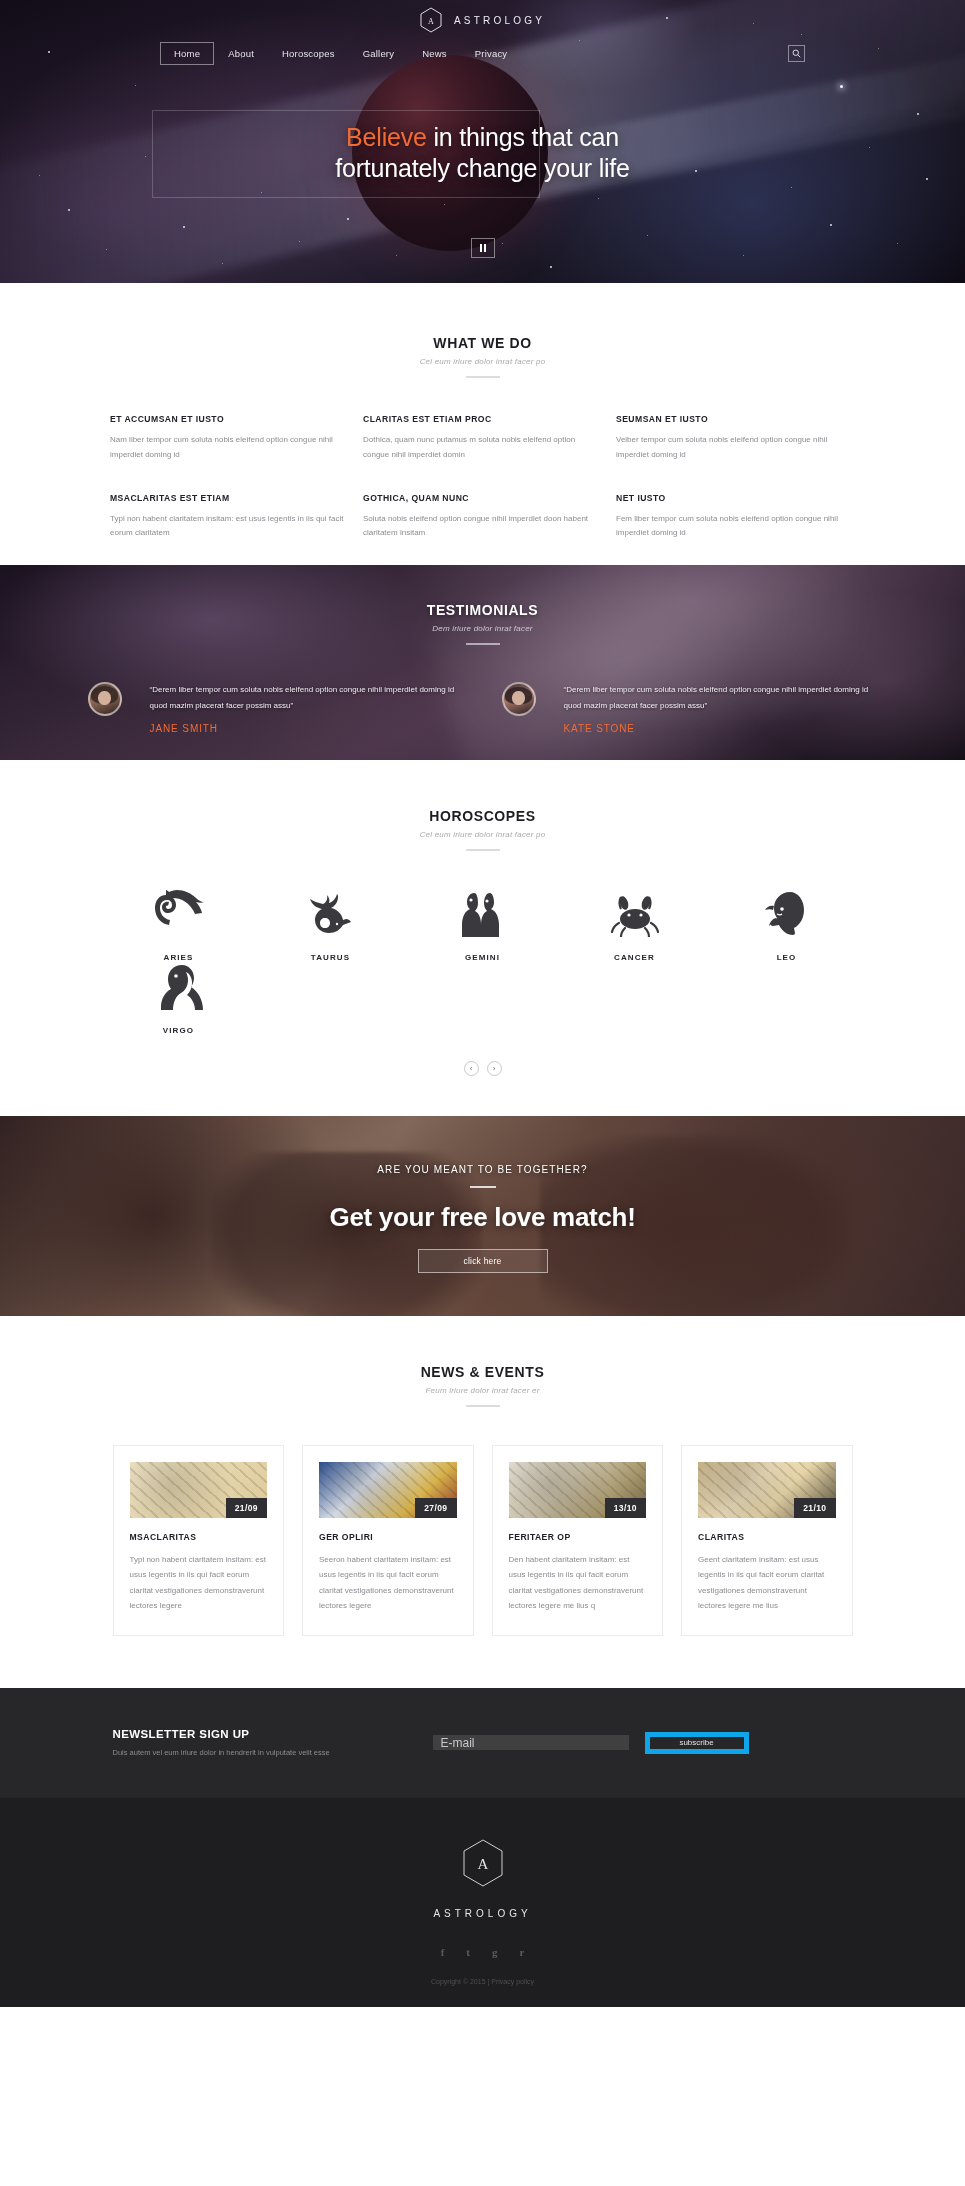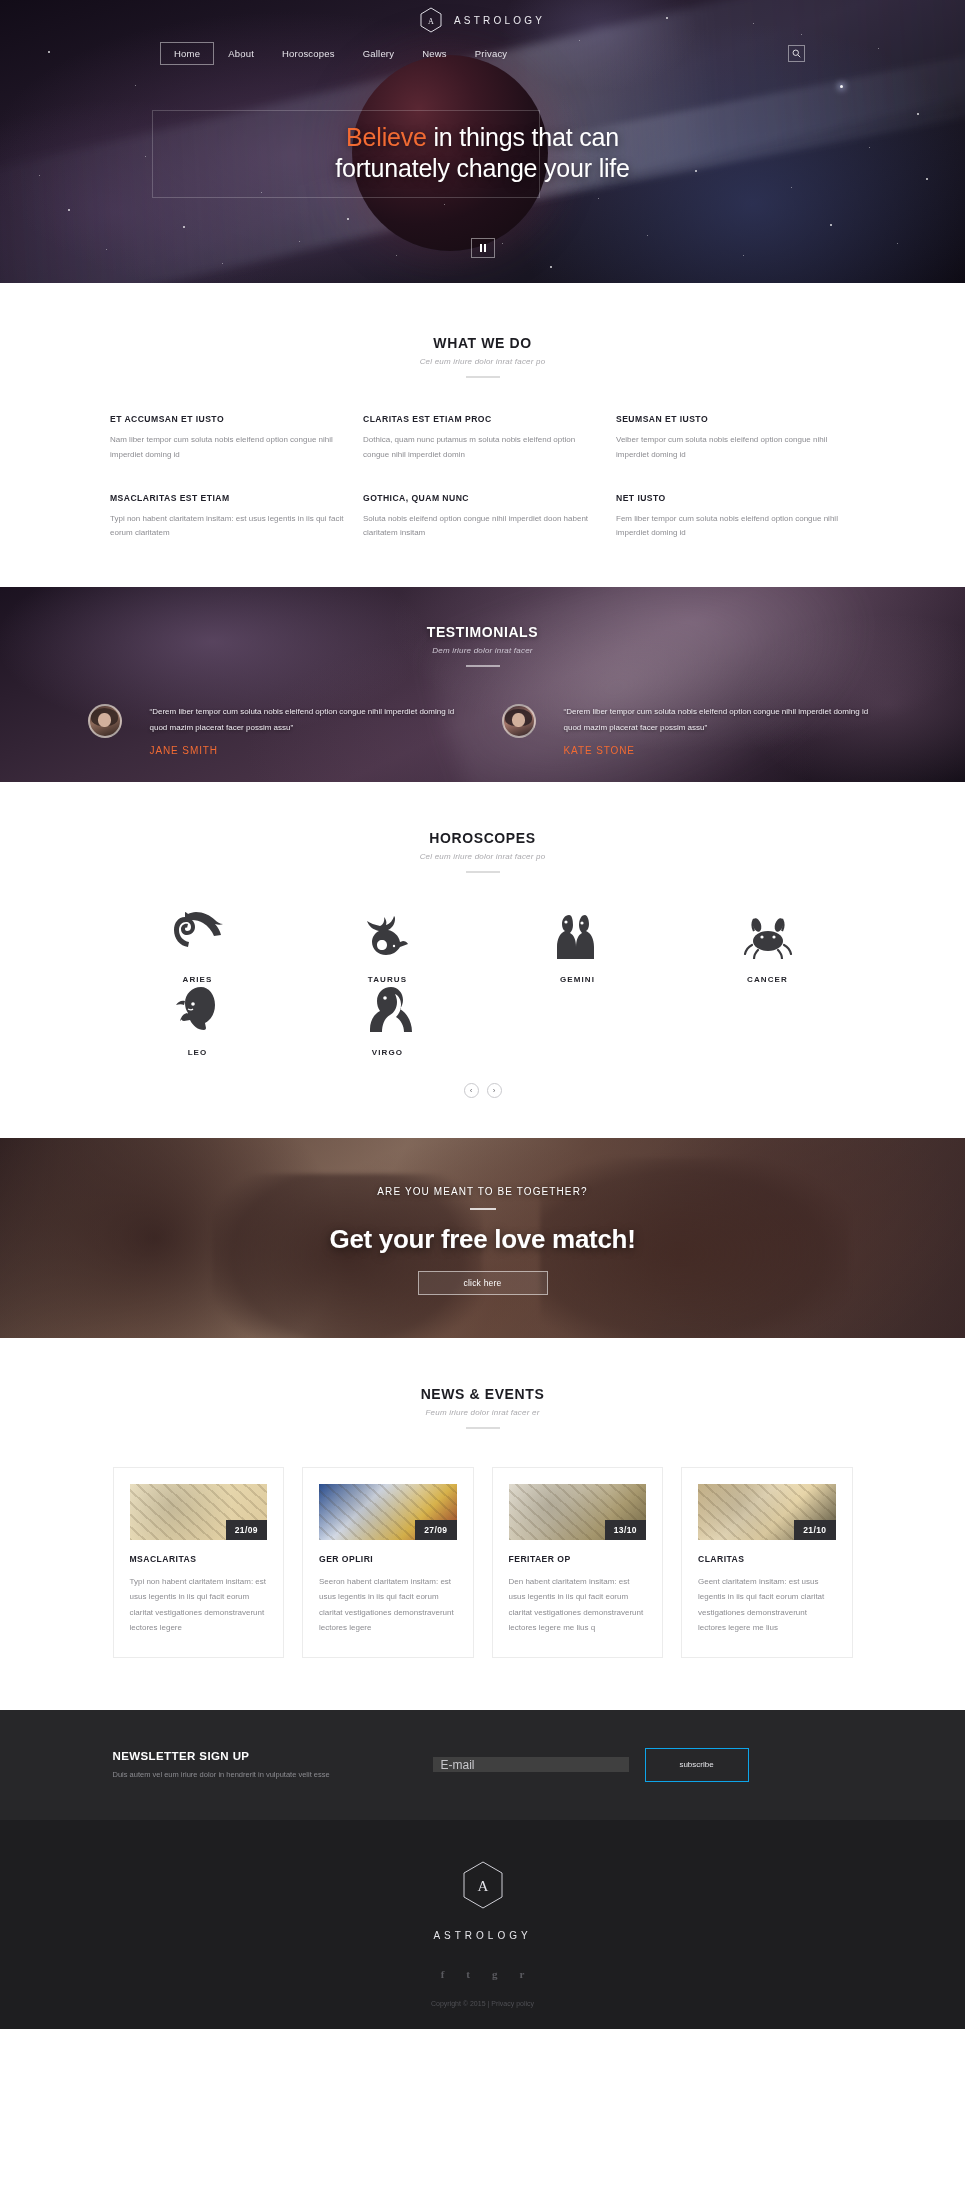--- a/index.html
+++ b/index.html
@@ -141,21 +141,21 @@
   .sec-rule {
     width: 34px; height: 2px; background: #dcdcdc;
     margin: 10px auto 0;
   }
   .dark .sec-title { color: #fff; text-shadow: 0 1px 4px rgba(0,0,0,.5); }
   .dark .sec-sub { color: #cfc8d4; }
   .dark .sec-rule { background: rgba(255,255,255,.55); }
 
   
   .whatwedo {
-    background: #fff; padding: 52px 0 46px;
+    background: #fff; padding: 52px 0 24px;
   }
   .services-grid {
     width: 745px; margin: 36px auto 0;
     display: grid;
     grid-template-columns: repeat(3, 1fr);
     column-gap: 14px; row-gap: 30px;
   }
   .svc-title {
     font-size: 8.6px; font-weight: 700; color: #20202a;
     letter-spacing: .45px; text-transform: uppercase;
@@ -223,21 +223,21 @@
   .testi-name {
     font-size: 10px; color: #f26b33; letter-spacing: .9px;
     margin-top: 10px; text-transform: uppercase; font-weight: 400;
     cursor: pointer;
   }
 
   
   .horoscopes { background: #fff; padding: 48px 0 40px; }
   .zodiac-row {
     width: 760px; margin: 38px auto 0;
-    display: grid; grid-template-columns: repeat(4, 1fr);
+    display: grid; grid-template-columns: repeat(5, 1fr);
   }
   .zodiac {
     display: flex; flex-direction: column; align-items: center;
     cursor: pointer;
   }
   .zodiac-ico { height: 48px; display:flex; align-items:flex-end; }
   .zodiac-label {
     margin-top: 16px; font-size: 8px; font-weight: 700;
     letter-spacing: 1.1px; color: #25252c;
   }
@@ -358,22 +358,22 @@
     margin-top: 7px; font-size: 7.5px; color: #8b8b90; line-height: 1.5;
   }
   .nl-form { display: flex; align-items: center; gap: 16px; margin-left: 20px; }
   .nl-input {
     width: 196px; height: 15px; background: #404040;
     border: none; color: #d6d6da; font-size: 12px;
     padding: 0 8px; font-family: "Liberation Sans", sans-serif;
   }
   .nl-input::placeholder { color: #c8c8cc; }
   .nl-sub-btn {
-    width: 104px; height: 34px;
-    border: 1px solid #0ea5e9; background: transparent;
+    width: 104px; height: 22px;
+    border: 5px solid #0ea5e9; background: transparent;
     color: #e4e4e8; font-size: 8px; cursor: pointer;
     font-family: "Liberation Sans", sans-serif;
   }
 
   
   .footer {
     background: #1e1e20; padding: 40px 0 22px; text-align: center;
   }
   .f-logo-hex { display: flex; justify-content: center; }
   .f-logo-text {

